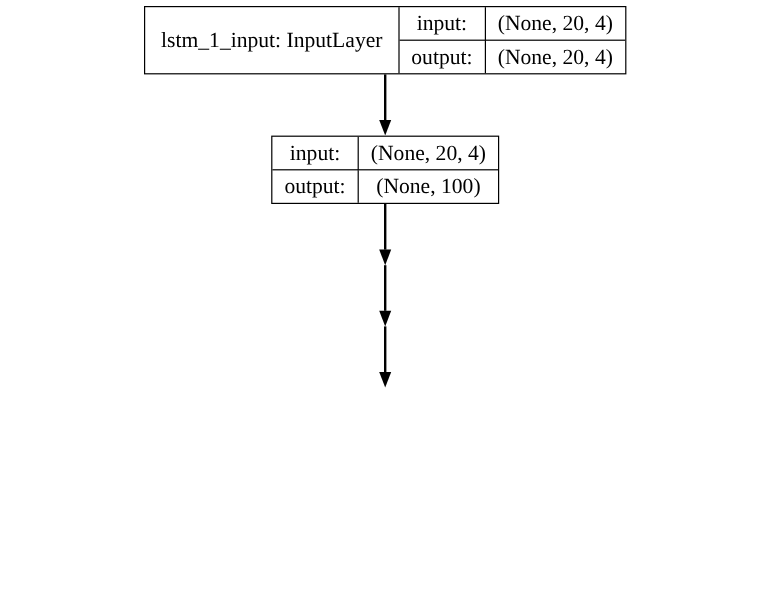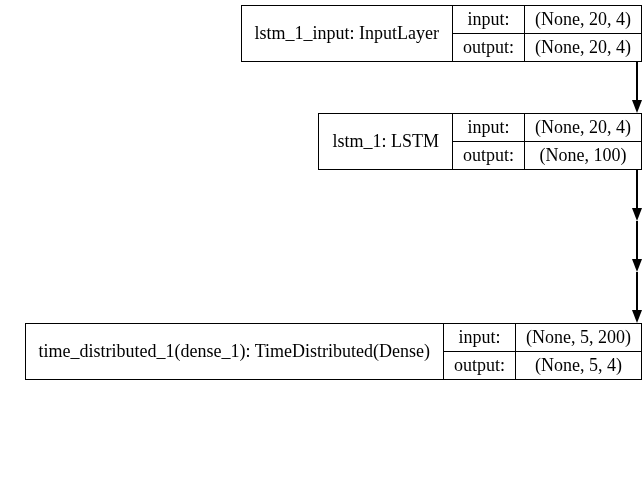--- a/index.html
+++ b/index.html
@@ -13,21 +13,21 @@
     overflow: hidden;
     font-family: "Liberation Serif", "DejaVu Serif", serif;
     font-size: 18px;
     color: #000000;
   }
   .canvas {
     width: 642px;
     height: 503px;
     display: flex;
     flex-direction: column;
-    align-items: flex-end;
+    align-items: center;
     padding-top: 5px;
     box-sizing: border-box;
     background: #ffffff;
   }
   .node {
     display: flex;
     align-items: stretch;
     border: 1.5px solid #000000;
     background: #ffffff;
     flex: 0 0 auto;
@@ -101,21 +101,20 @@
       </div>
     </div>
   </div>
 
   <div class="edge">
     <div class="edge-line"></div>
     <div class="edge-head"></div>
   </div>
 
   <div class="node">
-    <div class="name-cell">lstm_1: LSTM</div>
     <div class="io-table">
       <div class="io-row first">
         <div class="io-label">input:</div>
         <div class="io-value">(None, 20, 4)</div>
       </div>
       <div class="io-row">
         <div class="io-label">output:</div>
         <div class="io-value">(None, 100)</div>
       </div>
     </div>
@@ -131,27 +130,14 @@
     <div class="edge-line"></div>
     <div class="edge-head"></div>
   </div>
 
 
   <div class="edge">
     <div class="edge-line"></div>
     <div class="edge-head"></div>
   </div>
 
-  <div class="node">
-    <div class="name-cell">time_distributed_1(dense_1): TimeDistributed(Dense)</div>
-    <div class="io-table">
-      <div class="io-row first">
-        <div class="io-label">input:</div>
-        <div class="io-value">(None, 5, 200)</div>
-      </div>
-      <div class="io-row">
-        <div class="io-label">output:</div>
-        <div class="io-value">(None, 5, 4)</div>
-      </div>
-    </div>
-  </div>
 
 </div>
 
 </body></html>

